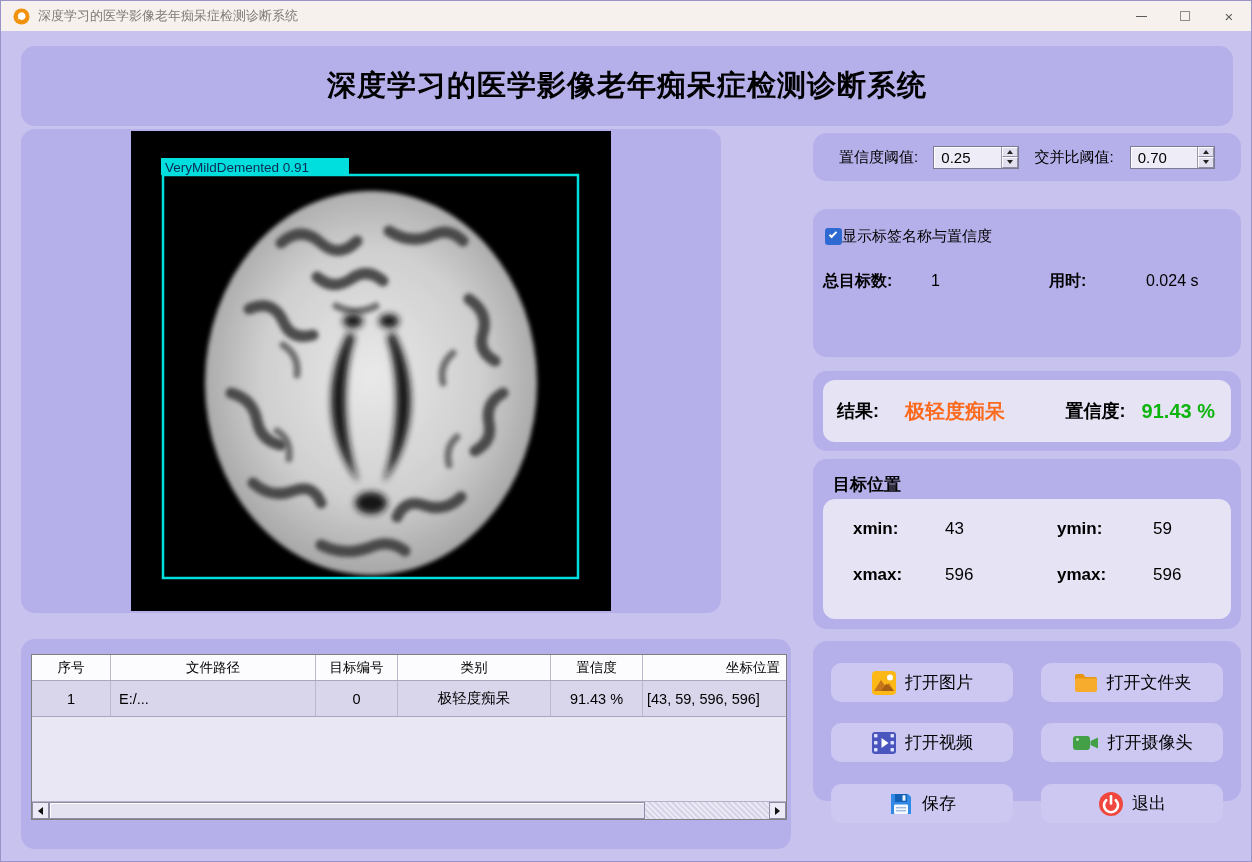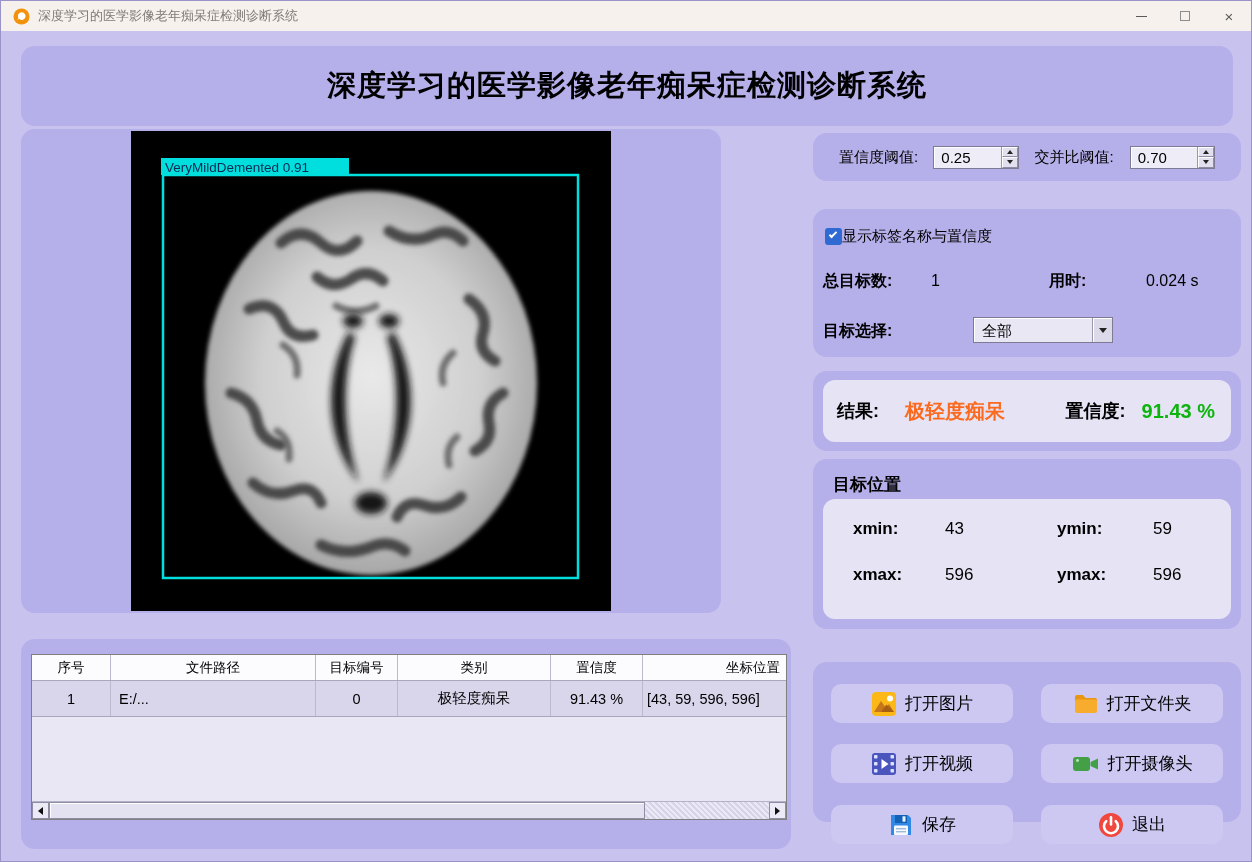--- a/index.html
+++ b/index.html
@@ -78,21 +78,21 @@
   .result-inner .cv { font-size:20px; font-weight:700; color:#0eb40e; margin-left:16px; margin-right:2px; }
 
   .position-panel { left:812px; top:458px; width:428px; height:170px; }
   .pos-title { position:absolute; left:20px; top:14px; font-size:17px; font-weight:700; }
   .pos-inner { position:absolute; left:10px; top:40px; width:408px; height:120px;
                background:#e6e4f4; border-radius:12px; padding:20px 0 0 30px; }
   .pos-grid { display:grid; grid-template-columns:92px 112px 96px auto; row-gap:26px; }
   .pos-grid .pl { font-size:17px; font-weight:700; }
   .pos-grid .pv { font-size:17px; }
 
-  .actions-panel { left:812px; top:640px; width:428px; height:160px;margin-top:21px; }
+  .actions-panel { left:812px; top:640px; width:428px; height:160px; }
   .abtn { position:absolute; width:182px; height:39px; background:#ccc8f2; border-radius:10px;
           display:flex; align-items:center; justify-content:center; font-size:17px; color:#000; }
   .abtn svg { margin-right:8px; }
   .abtn.r1c1 { left:18px;  top:22px; }
   .abtn.r1c2 { left:228px; top:22px; }
   .abtn.r2c1 { left:18px;  top:82px; }
   .abtn.r2c2 { left:228px; top:82px; }
   .abtn.r3c1 { left:18px;  top:143px; }
   .abtn.r3c2 { left:228px; top:143px; }
 
@@ -238,29 +238,20 @@
         <span class="tick"></span>
       </div>
       <span class="lbl">显示标签名称与置信度</span>
     </div>
     <div class="opt-row2">
       <span class="blbl">总目标数:</span>
       <span class="v1">1</span>
       <span class="blbl l2" style="position:absolute;">用时:</span>
       <span class="v2">0.024 s</span>
     </div>
-    <div class="opt-row3">
-      <span class="blbl">目标选择:</span>
-      <div class="dropdown">
-        <span class="val">全部</span>
-        <div class="dd-btn">
-          <span class="tri-down"></span>
-        </div>
-      </div>
-    </div>
   </div>
 
   <div class="panel result-panel">
     <div class="result-inner">
       <span class="rl">结果:</span>
       <span class="rv">极轻度痴呆</span>
       <span class="cl">置信度:</span>
       <span class="cv">91.43 %</span>
     </div>
   </div>

